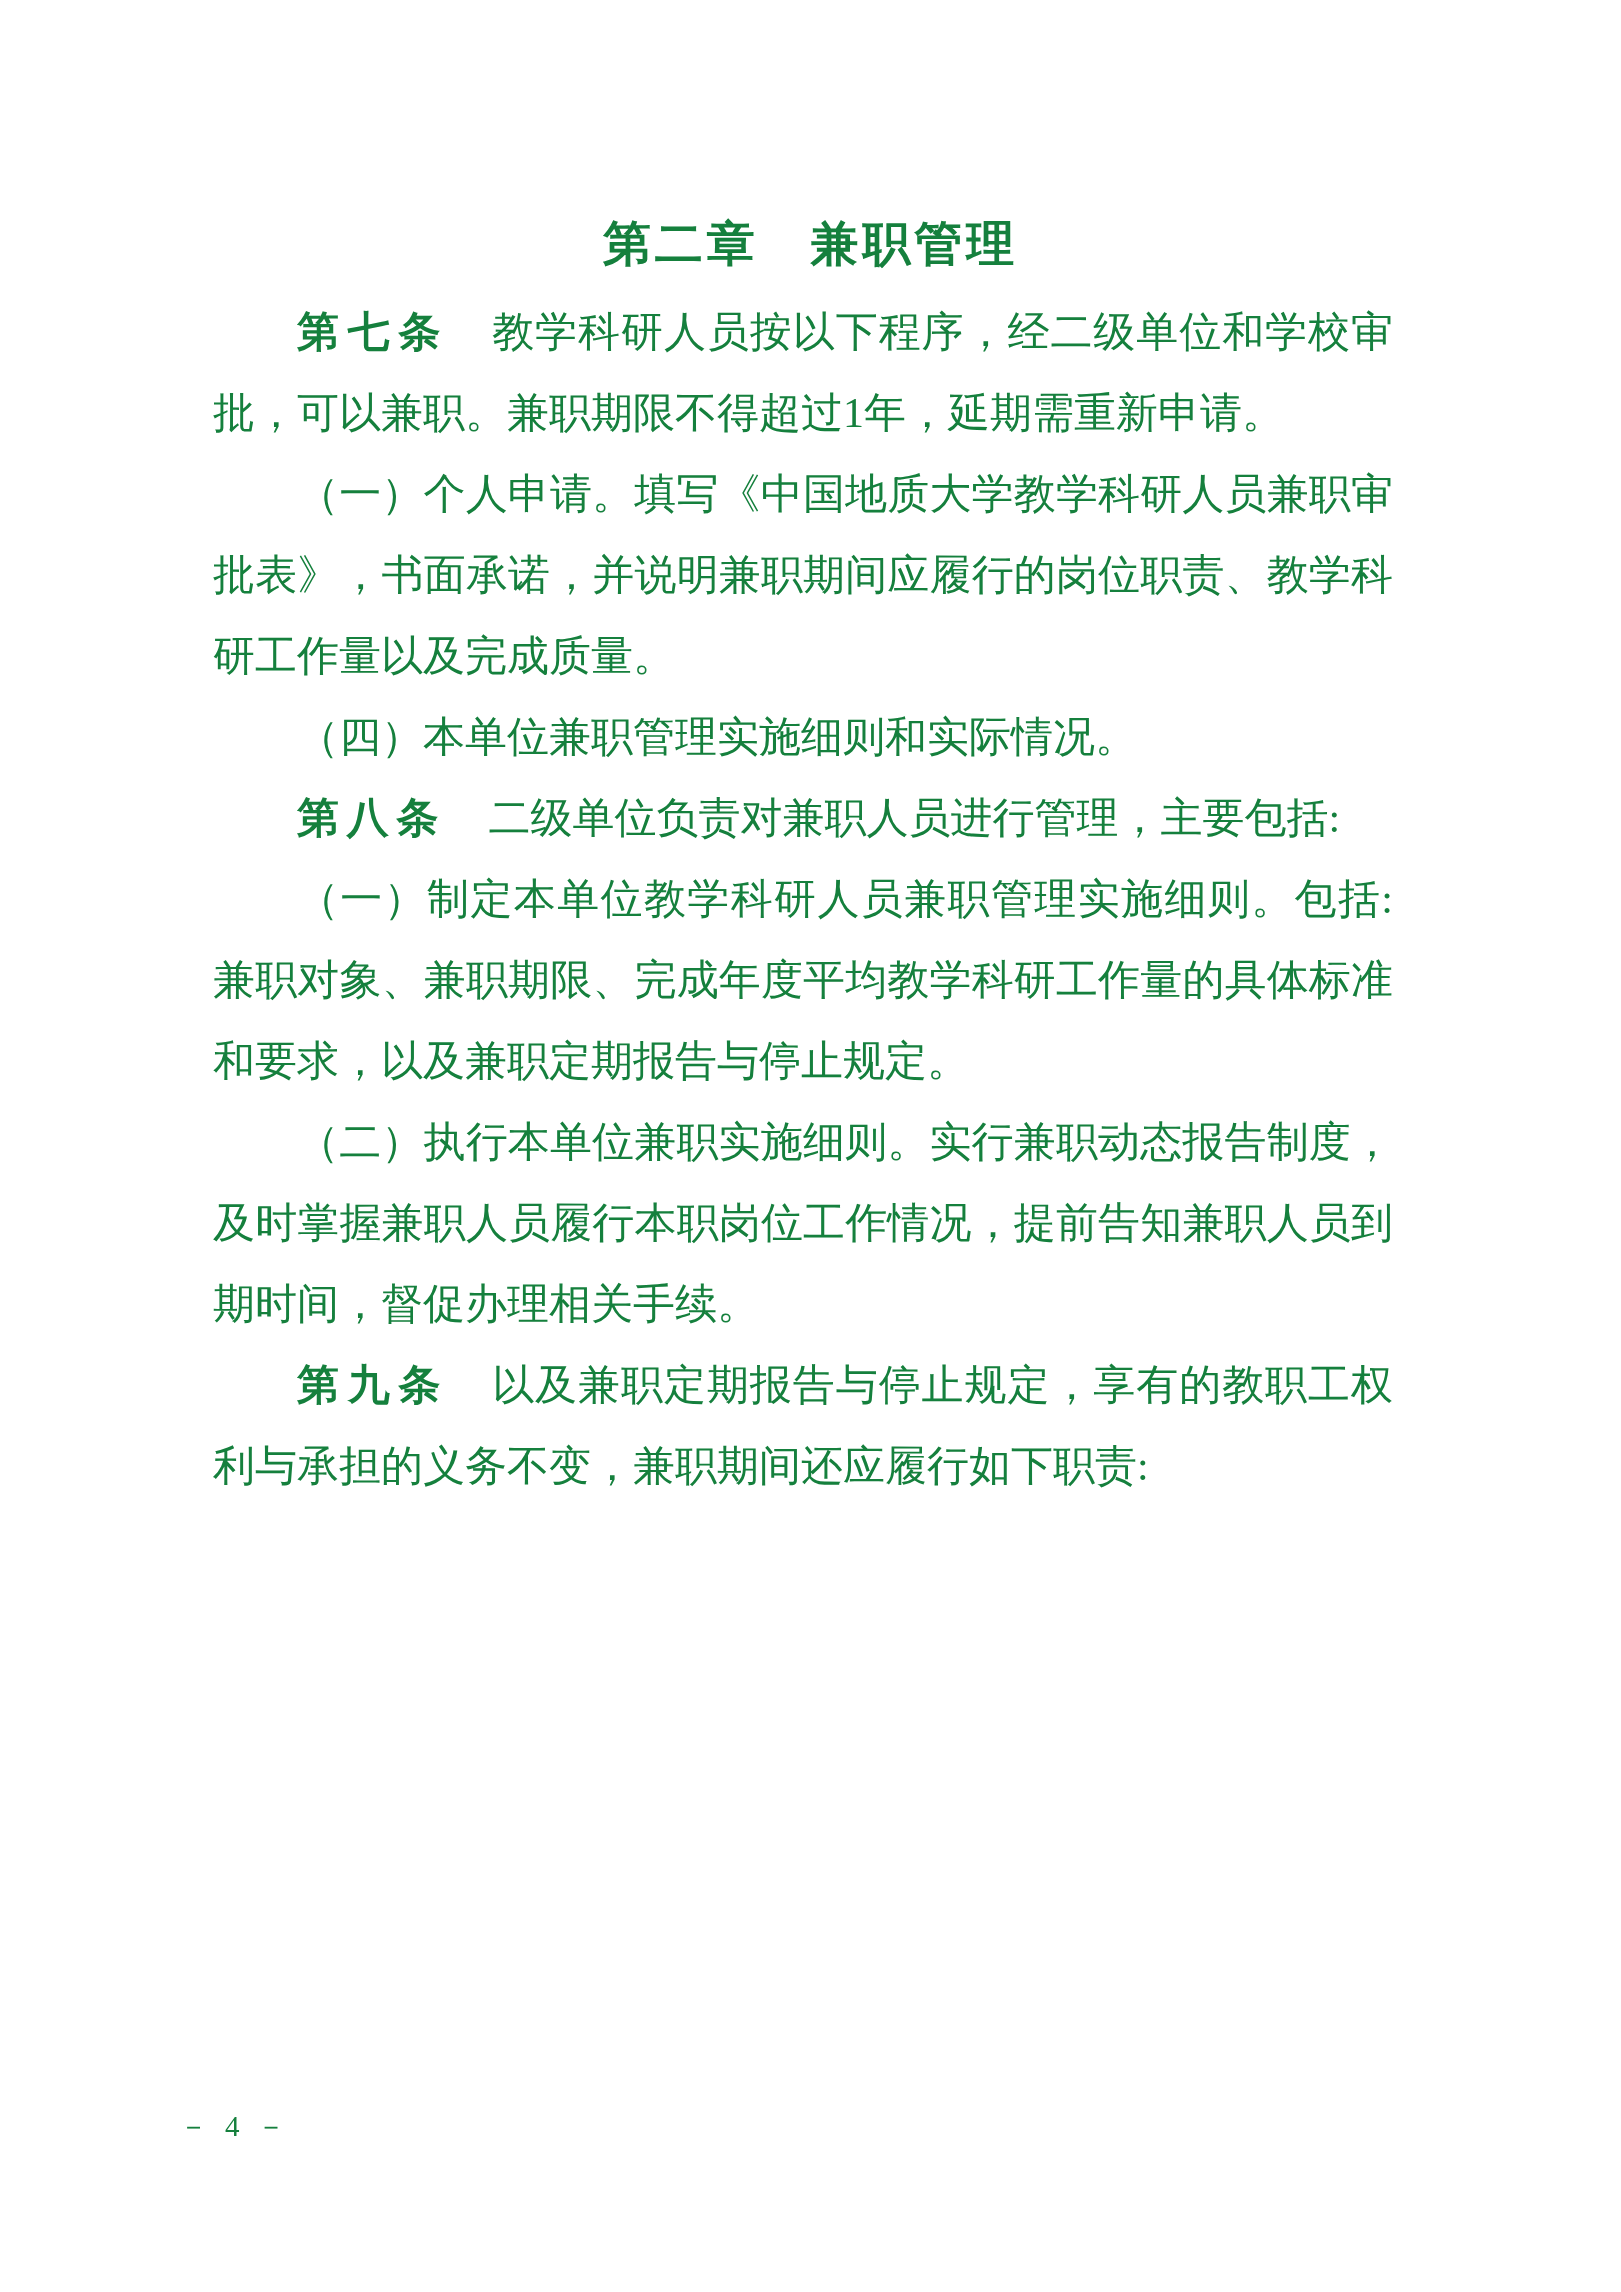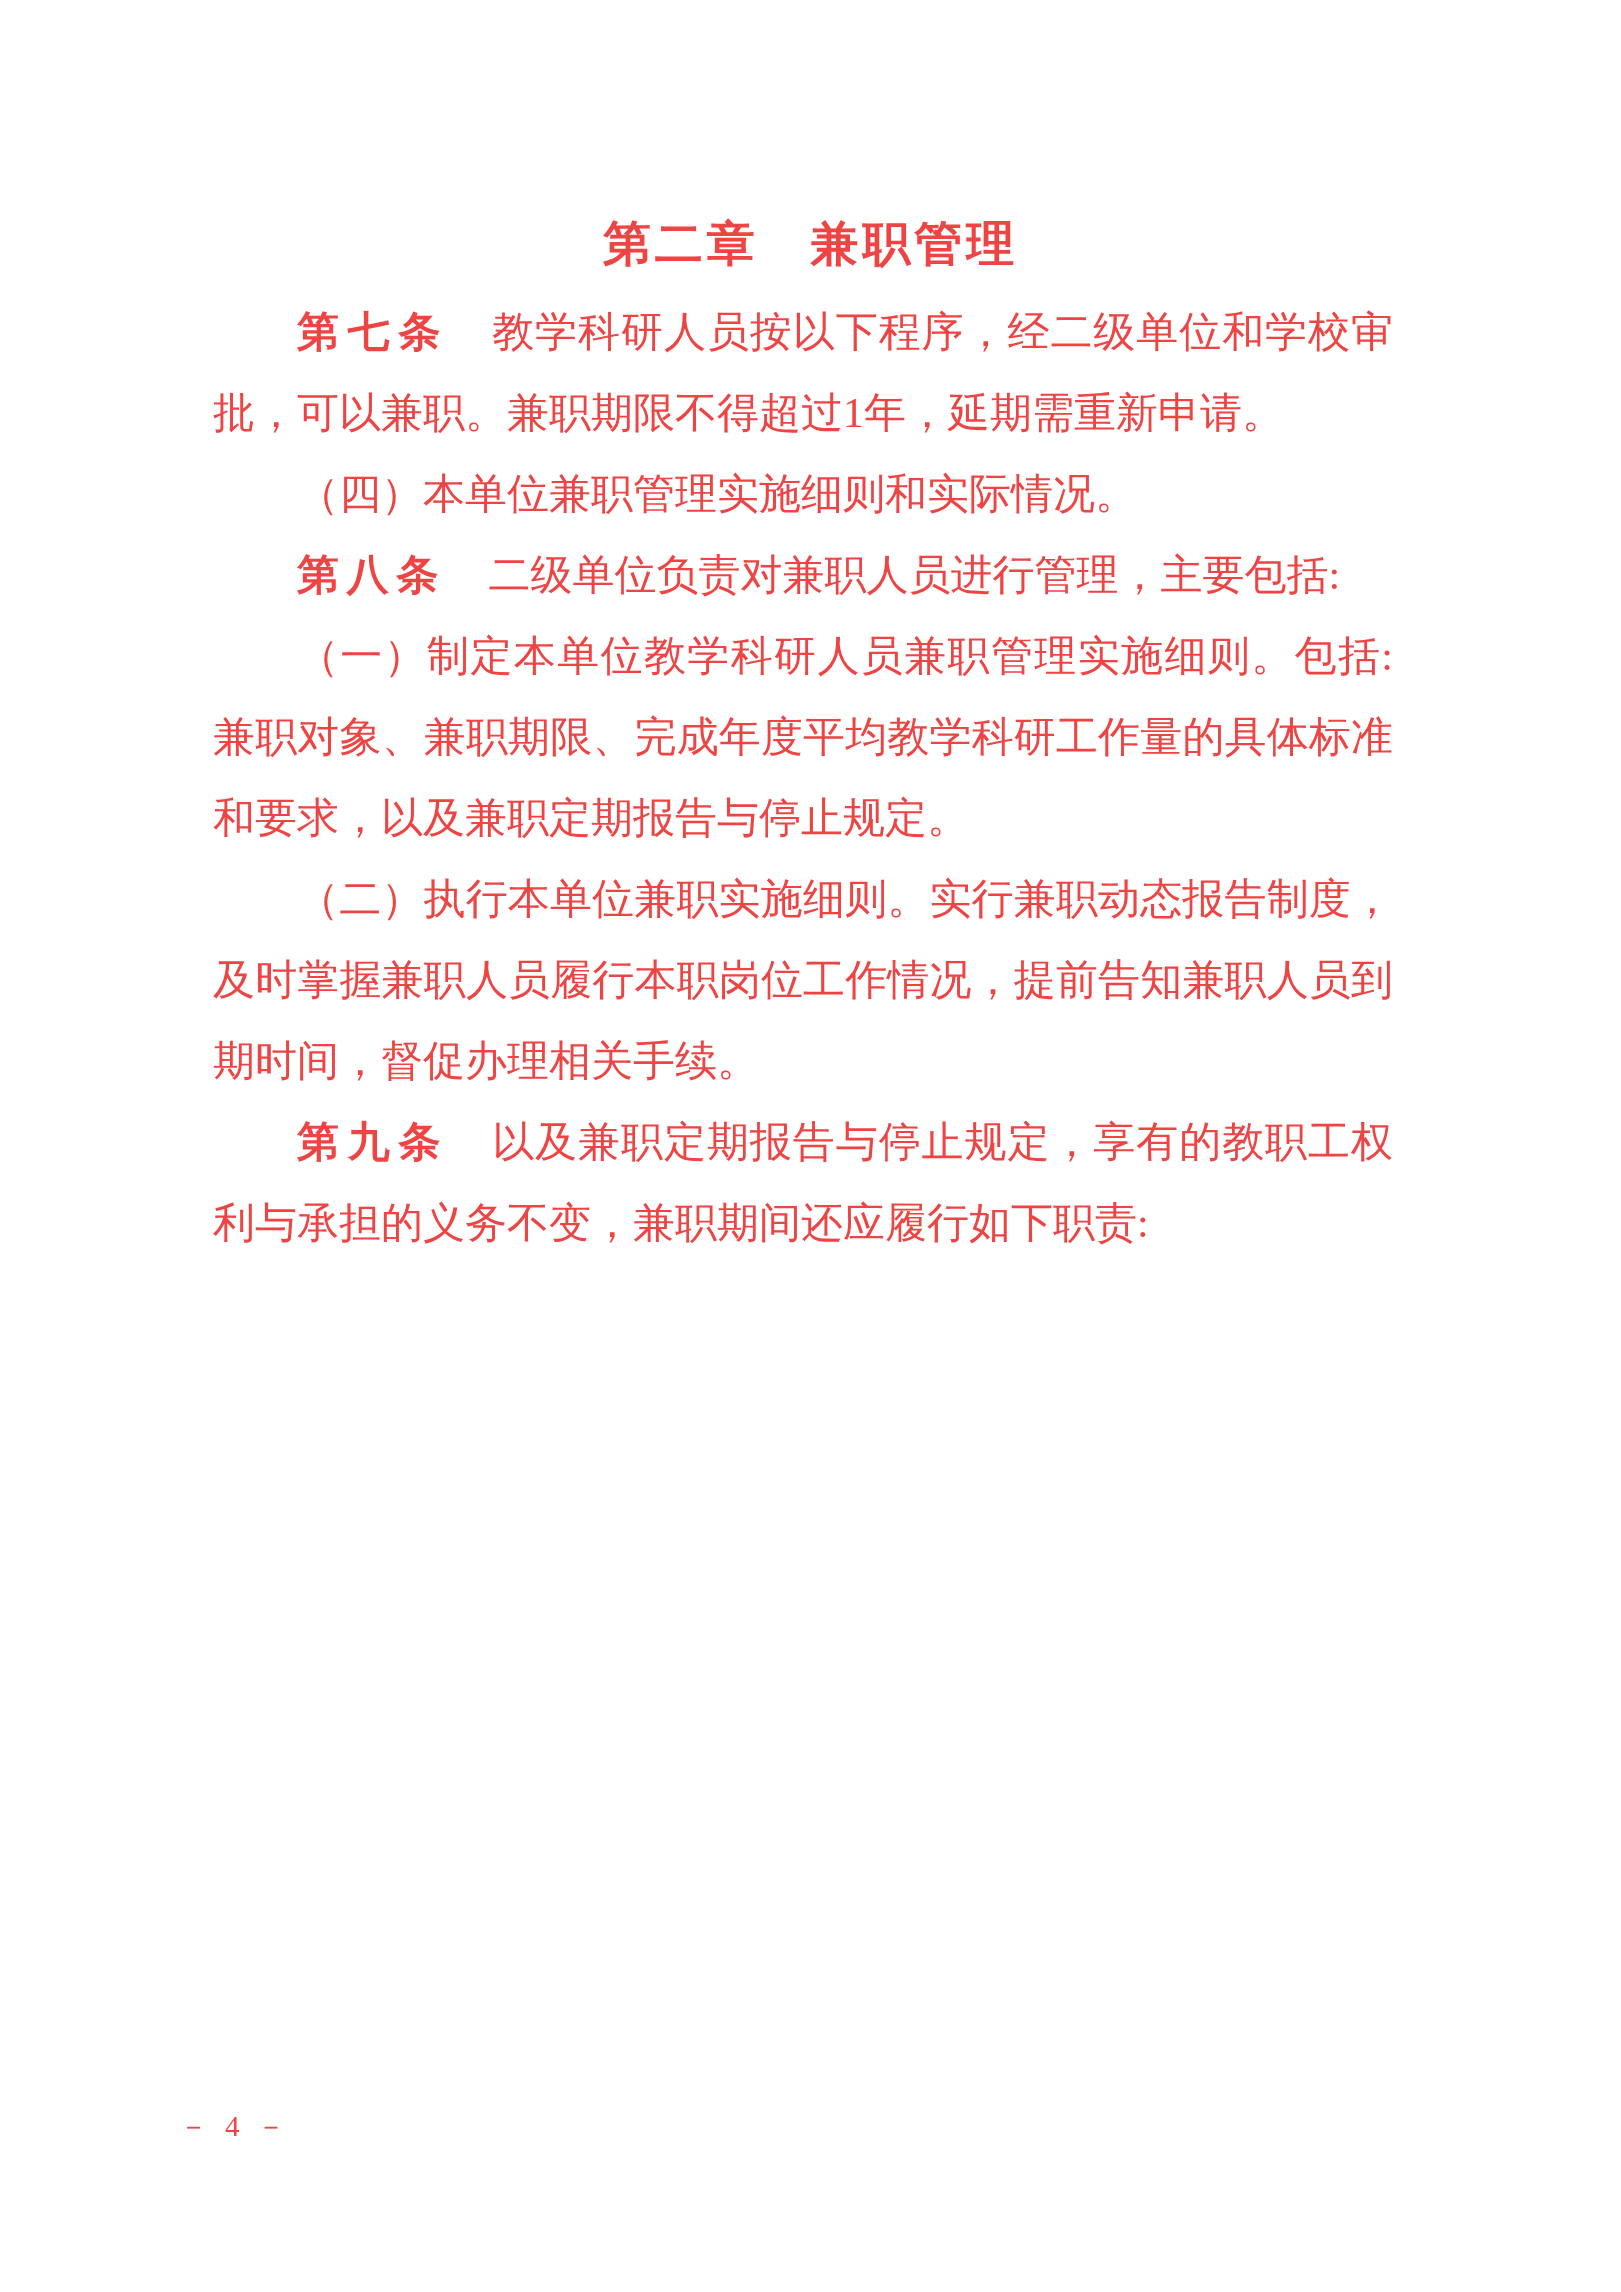--- a/index.html
+++ b/index.html
@@ -5,21 +5,21 @@
   html, body {
     margin: 0;
     padding: 0;
     background: #ffffff;
   }
   .page {
     position: relative;
     width: 1621px;
     height: 2293px;
     background: #ffffff;
-    color: #ef4444;
+    color: #15803d;
     font-family: "Liberation Serif", "DejaVu Serif", serif;
     overflow: hidden;
   }
   .chapter-title {
     position: absolute;
     top: 218px;
     left: 0;
     width: 100%;
     margin: 0;
     text-align: center;
@@ -58,20 +58,21 @@
   }
 </style>
 </head>
 <body>
 
 <div class="page">
   <h1 class="chapter-title">第二章　兼职管理</h1>
 
   <div class="content" id="content">
       <p class="para"><span class="article-num">第七条</span><span>　教学科研人员按以下程序，经二级单位和学校审批，可以兼职。兼职期限不得超过1年，延期需重新申请。</span></p>
+      <p class="para"><span>（一）个人申请。填写《中国地质大学教学科研人员兼职审批表》，书面承诺，并说明兼职期间应履行的岗位职责、教学科研工作量以及完成质量。</span></p>
       <p class="para"><span>（四）本单位兼职管理实施细则和实际情况。</span></p>
       <p class="para"><span class="article-num">第八条</span><span>　二级单位负责对兼职人员进行管理，主要包括:</span></p>
       <p class="para"><span>（一）制定本单位教学科研人员兼职管理实施细则。包括:兼职对象、兼职期限、完成年度平均教学科研工作量的具体标准和要求，以及兼职定期报告与停止规定。</span></p>
       <p class="para"><span>（二）执行本单位兼职实施细则。实行兼职动态报告制度，及时掌握兼职人员履行本职岗位工作情况，提前告知兼职人员到期时间，督促办理相关手续。</span></p>
       <p class="para"><span class="article-num">第九条</span><span>　以及兼职定期报告与停止规定，享有的教职工权利与承担的义务不变，兼职期间还应履行如下职责:</span></p>
     </div>
 
   <div class="page-number">－ 4 －</div>
 </div>
 

